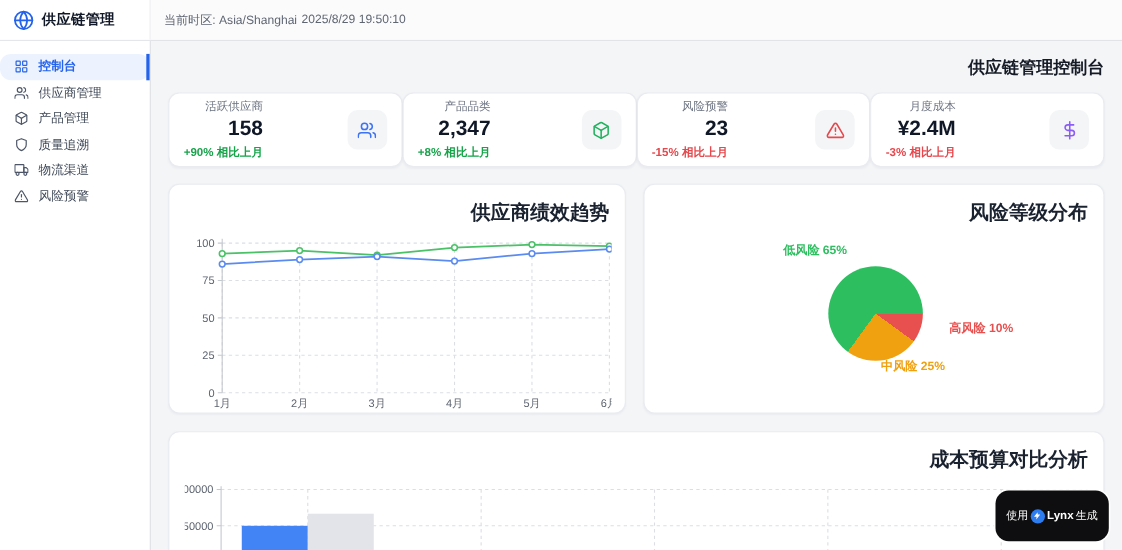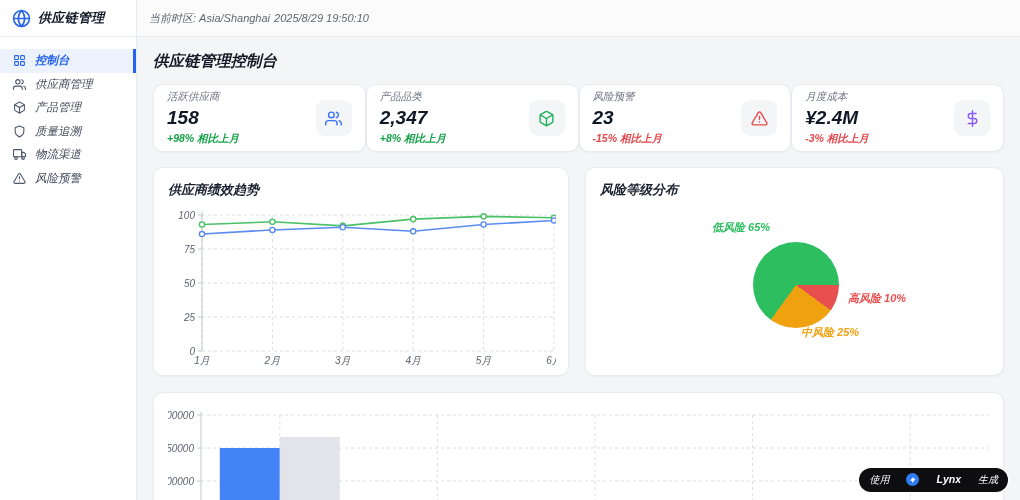--- a/index.html
+++ b/index.html
@@ -1,69 +1,69 @@
 <!DOCTYPE html>
 <html><head>
 <meta charset="utf-8">
 <style>
   html,body{margin:0;padding:0;background:#e9eaee;}
   .canvas{
     position:relative;width:1020px;height:500px;overflow:hidden;background:#0f172a;
-    font-family:"Liberation Sans","DejaVu Sans",sans-serif;color:#1a2230;font-style:italic;
+    font-family:"Liberation Sans","DejaVu Sans",sans-serif;color:#1a2230;
   }
   
   .topbar{display:flex;height:36px;border-bottom:1px solid #e8eaee;background:#fff;}
   .brand{width:137px;flex:none;display:flex;align-items:center;gap:7px;padding-left:12px;
     box-sizing:border-box;border-right:1px solid #e8eaee;background:#fff;}
   .brand-icon{display:flex;align-items:center;color:#2563eb;}
   .brand-title{font-size:13px;font-weight:700;color:#111827;letter-spacing:.3px;}
   .topbar-right{flex:1;background:#fbfbfc;display:flex;align-items:center;gap:4px;
     padding-left:12px;font-size:11px;color:#5f6672;}
   
   .shell{display:flex;height:464px;}
   .sidebar{width:137px;flex:none;background:#fff;border-right:1px solid #e8eaee;
     box-sizing:border-box;padding-top:12px;}
   .nav-item{display:flex;align-items:center;gap:9px;height:23.5px;padding-left:13px;
-    font-size:11.5px;color:#3f4857;position:relative;cursor:pointer;}
+    font-size:11.5px;color:#3f4857;position:relative;cursor:pointer;border-radius:10px;}
   .nav-item svg{flex:none;color:#4d5668;}
   .nav-item.active{background:#edf3fe;color:#2563eb;font-weight:600;}
   .nav-item.active svg{color:#2563eb;}
   .nav-item.active::after{content:"";position:absolute;right:0;top:0;bottom:0;width:3px;background:#2563eb;}
   
-  .main{flex:1;box-sizing:border-box;padding:14px 16px;background:#f4f5f7;overflow:hidden;}
+  .main{flex:1;box-sizing:border-box;padding:14px 16px;background:#f4f5f7;overflow:hidden;text-align:right;}
   .page-title{margin:0 0 12px 0;font-size:15.5px;font-weight:700;color:#151b26;}
   .card{background:#fff;border:1px solid #e9ebf0;border-radius:10px;box-sizing:border-box;
     box-shadow:0 1px 2px rgba(16,24,40,.04);}
   
   .stats-row{display:grid;grid-template-columns:repeat(4,1fr);margin-bottom:15px;}
   .stat-card{height:68px;padding:11px 13px;display:flex;justify-content:space-between;align-items:center;}
   .stat-label{font-size:10.5px;color:#6b7280;margin-bottom:3px;}
   .stat-value{font-size:19px;font-weight:700;color:#101828;line-height:1.15;}
   .stat-delta{font-size:10.5px;margin-top:3px;font-weight:600;}
   .stat-delta.up{color:#17a34a;}
   .stat-delta.down{color:#e5484d;}
   .stat-iconbox{width:36px;height:36px;border-radius:9px;background:#f4f5f7;display:flex;
     align-items:center;justify-content:center;flex:none;}
   
   .charts-row{display:grid;grid-template-columns:416px 1fr;gap:16px;margin-bottom:16px;}
   .chart-card{height:209px;padding:13px 14px;position:relative;overflow:hidden;}
-  .chart-title{margin:0 0 6px 0;font-size:13px;font-weight:700;color:#1a2230;}
+  .chart-title{margin:0 0 6px 0;font-size:18px;font-weight:700;color:#1a2230;}
   svg text{font-family:"Liberation Sans","DejaVu Sans",sans-serif;}
   .grid{stroke:#dcdee3;stroke-width:1;stroke-dasharray:3 3;}
   .axis{stroke:#c4c8cf;stroke-width:1;}
   .tick{font-size:10px;fill:#5d6470;}
   
   #pie-area{position:absolute;left:0;top:0;right:0;bottom:0;}
   .pie{position:absolute;width:86px;height:86px;border-radius:50%;left:167px;top:74px;}
   .pie-label{position:absolute;font-size:11px;font-weight:600;white-space:nowrap;}
   
   .bar-card{height:260px;padding:13px 14px;overflow:hidden;}
   
   .lynx-badge{position:absolute;right:12px;bottom:8px;background:#0e0e10;color:#fff;
-    border-radius:12px;padding:5px 10px;display:flex;gap:17px;
+    border-radius:12px;padding:16px 10px;display:flex;align-items:center;gap:2px;
     font-size:10px;cursor:pointer;box-shadow:0 0 0 1.5px rgba(255,255,255,.85);z-index:10;}
   .lynx-badge b{font-size:10.5px;}
   .lynx-icon{width:13px;height:13px;border-radius:50%;background:#2e7df0;display:flex;
     align-items:center;justify-content:center;flex:none;}
 </style>
 </head>
 <body>
 
 <div class="canvas">
 
@@ -138,21 +138,21 @@
       </aside>
 
     <main class="main">
       <h1 class="page-title">供应链管理控制台</h1>
 
       <div class="stats-row" id="stats-row">
           <div class="card stat-card">
             <div class="stat-info">
               <div class="stat-label">活跃供应商</div>
               <div class="stat-value">158</div>
-              <div class="stat-delta up">+98% 相比上月</div>
+              <div class="stat-delta up">+90% 相比上月</div>
             </div>
             <div class="stat-iconbox" style="color:#3b72f6">
               <svg width="17" height="17" viewBox="0 0 24 24" fill="none" stroke="currentColor" stroke-width="2" stroke-linecap="round" stroke-linejoin="round">
                 <path d="M17 21v-2a4 4 0 0 0-4-4H5a4 4 0 0 0-4 4v2"></path>
                 <circle cx="9" cy="7" r="4"></circle>
                 <path d="M23 21v-2a4 4 0 0 0-3-3.87"></path>
                 <path d="M16 3.13a4 4 0 0 1 0 7.75"></path>
               </svg>
             </div>
           </div>
@@ -244,28 +244,29 @@
               <circle cx="174.8" cy="22.239999999999995" r="2.6" fill="#fff" stroke="#5b8bf0" stroke-width="1.4"></circle>
               <circle cx="245.2" cy="26.319999999999993" r="2.6" fill="#fff" stroke="#5b8bf0" stroke-width="1.4"></circle>
               <circle cx="315.6" cy="19.519999999999996" r="2.6" fill="#fff" stroke="#5b8bf0" stroke-width="1.4"></circle>
               <circle cx="386" cy="15.439999999999998" r="2.6" fill="#fff" stroke="#5b8bf0" stroke-width="1.4"></circle>
             </svg>
         </section>
         <section class="card chart-card">
           <h2 class="chart-title">风险等级分布</h2>
           <div id="pie-area">
               <div class="pie" style="background:conic-gradient(from 90deg, #e8504f 0% 10%, #f0a10f 10% 35%, #2dbe60 35% 100%)"></div>
-              <div class="pie-label" style="left:262px;top:123px;color:#e8504f">高风险 10%</div>
+              <div class="pie-label" style="left:277px;top:123px;color:#e8504f">高风险 10%</div>
               <div class="pie-label" style="left:215px;top:157px;color:#f0a10f">中风险 25%</div>
               <div class="pie-label" style="left:126px;top:52px;color:#2dbe60">低风险 65%</div>
             </div>
         </section>
       </div>
 
       <section class="card bar-card">
+        <h2 class="chart-title">成本预算对比分析</h2>
         <svg id="bar-svg" width="823" height="160" viewBox="0 0 823 160">
             <line class="grid" x1="33" y1="9" x2="821" y2="9"></line>
             <line class="axis" x1="29" y1="9" x2="33" y2="9"></line>
             <text class="tick" x="26" y="12.5" text-anchor="end">600000</text>
             <line class="grid" x1="33" y1="42" x2="821" y2="42"></line>
             <line class="axis" x1="29" y1="42" x2="33" y2="42"></line>
             <text class="tick" x="26" y="45.5" text-anchor="end">450000</text>
             <line class="grid" x1="33" y1="75" x2="821" y2="75"></line>
             <line class="axis" x1="29" y1="75" x2="33" y2="75"></line>
             <text class="tick" x="26" y="78.5" text-anchor="end">300000</text>

